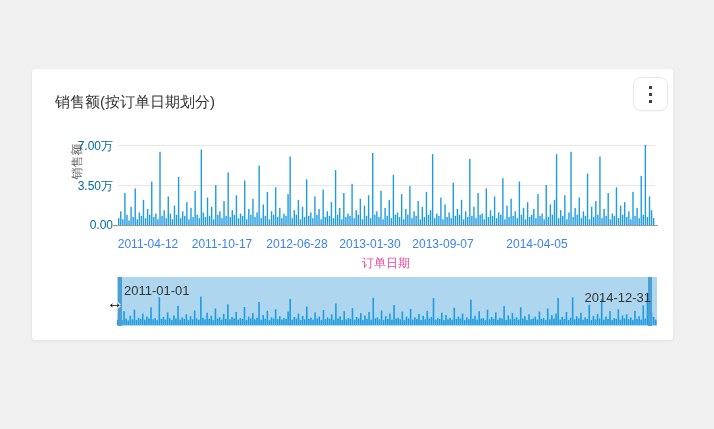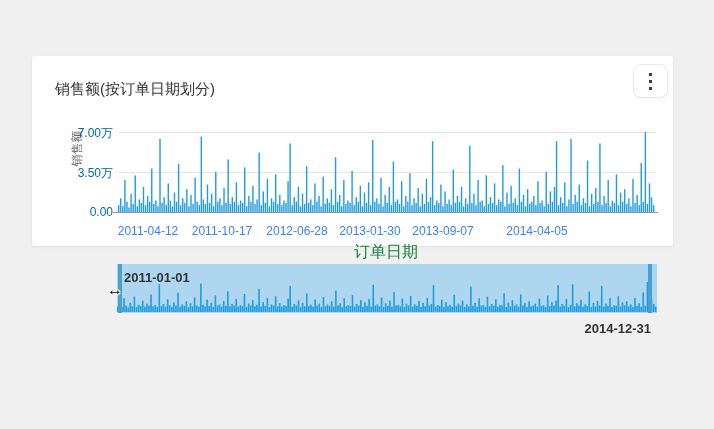--- a/index.html
+++ b/index.html
@@ -1,45 +1,45 @@
 <!DOCTYPE html>
 <html><head>
 <meta charset="utf-8">
 <style>
   html,body{margin:0;padding:0;}
   body{font-family:"Liberation Sans","DejaVu Sans",sans-serif;}
   .stage{position:relative;width:714px;height:429px;background:#f0f0f0;overflow:hidden;}
-  .card{position:absolute;left:32px;top:56px;width:641px;height:190px;background:#ffffff;
+  .card{position:absolute;left:32px;top:69px;width:641px;height:271px;background:#ffffff;
         border-radius:3px;box-shadow:0 1px 3px rgba(0,0,0,0.07);}
   .card-title{position:absolute;left:23px;top:24px;font-size:15px;color:#333;}
   .menu-btn{position:absolute;left:601px;top:8px;width:35px;height:34px;background:#fff;
         border:1px solid #e9e9e9;border-radius:8px;cursor:pointer;padding:0;
         display:flex;flex-direction:column;align-items:center;justify-content:center;gap:4px;
         box-shadow:0 1px 2px rgba(0,0,0,0.04);}
   .menu-btn .dot{width:3px;height:3px;background:#3d3d3d;}
   
   .y-name{position:absolute;left:15px;top:84px;font-size:12px;color:#666;
         transform:rotate(-90deg);transform-origin:center;white-space:nowrap;width:60px;text-align:center;}
   .ytick{position:absolute;width:60px;text-align:right;font-size:12px;color:#0369a1;left:21px;}
   .yt-top{top:69px;}  .yt-mid{top:109px;}  .yt-zero{top:149px;}
   .gridline{position:absolute;left:86px;width:537px;height:1px;background:#e6e6e6;}
   .gl-top{top:76px;} .gl-mid{top:116px;}
   .axis-x{position:absolute;left:81px;top:156px;width:545px;height:1px;background:#979797;}
   .plot{position:absolute;left:86px;top:76px;width:537px;height:80px;}
   .plot svg{display:block;}
   .x-tick{position:absolute;top:168px;transform:translateX(-50%);font-size:12px;color:#3b82f6;white-space:nowrap;}
-  .x-name{position:absolute;left:354px;top:186px;transform:translateX(-50%);font-size:16px;color:#15803d;white-space:nowrap;}
+  .x-name{position:absolute;left:354px;top:186px;transform:translateX(-50%);font-size:12px;color:#ec4899;white-space:nowrap;}
   
   .slider{position:absolute;left:85px;top:208px;width:540px;height:49px;cursor:pointer;}
   .slider svg{position:absolute;left:0;bottom:1px;display:block;}
   .dz-handle{position:absolute;top:0;width:4px;height:49px;}
   .dz-handle.left{left:1px;} .dz-handle.right{left:531px;}
   .dz-label{position:absolute;font-size:13px;color:#333;white-space:nowrap;}
   .dz-label.left{left:7px;top:6px;}
-  .dz-label.right{right:6px;top:13px;margin-top:44px;}
+  .dz-label.right{right:6px;top:13px;}
   .cursor-glyph{position:absolute;left:75px;top:226px;font-size:16px;font-weight:bold;color:#000;line-height:1;
         text-shadow:-1px -1px 0 #fff,1px -1px 0 #fff,-1px 1px 0 #fff,1px 1px 0 #fff,0 1px 0 #fff,0 -1px 0 #fff;}
 </style>
 </head>
 <body>
 
 <div class="stage">
   <div class="card">
 
     <div class="card-title">销售额(按订单日期划分)</div>
@@ -327,21 +327,21 @@
     <div id="x-ticks">
         <span class="x-tick" style="left: 116px;">2011-04-12</span>
         <span class="x-tick" style="left: 190px;">2011-10-17</span>
         <span class="x-tick" style="left: 265px;">2012-06-28</span>
         <span class="x-tick" style="left: 338px;">2013-01-30</span>
         <span class="x-tick" style="left: 411px; text-align: right;">2013-09-07</span>
         <span class="x-tick" style="left: 485px; margin-left: 20px;">2014-04-05</span>
       </div>
     <div class="x-name">订单日期</div>
 
-    <div class="slider" style="background: rgb(174, 215, 239); font-weight: bold;">
+    <div class="slider" style="background: rgb(174, 215, 239);">
       <svg id="mini-bars" width="540" height="34" viewBox="0 0 540 34" preserveAspectRatio="none">
           <rect x="0.00" y="28.69" width="1.6" height="5.31" fill="#1f9ce0"></rect>
           <rect x="2.08" y="26.37" width="1.6" height="7.63" fill="#1f9ce0"></rect>
           <rect x="4.15" y="29.07" width="1.6" height="4.93" fill="#1f9ce0"></rect>
           <rect x="6.23" y="20.20" width="1.6" height="13.80" fill="#1f9ce0"></rect>
           <rect x="8.31" y="27.53" width="1.6" height="6.47" fill="#1f9ce0"></rect>
           <rect x="10.38" y="29.46" width="1.6" height="4.54" fill="#1f9ce0"></rect>
           <rect x="12.46" y="24.83" width="1.6" height="9.17" fill="#1f9ce0"></rect>
           <rect x="14.54" y="28.30" width="1.6" height="5.70" fill="#1f9ce0"></rect>
           <rect x="16.62" y="18.66" width="1.6" height="15.34" fill="#1f9ce0"></rect>

